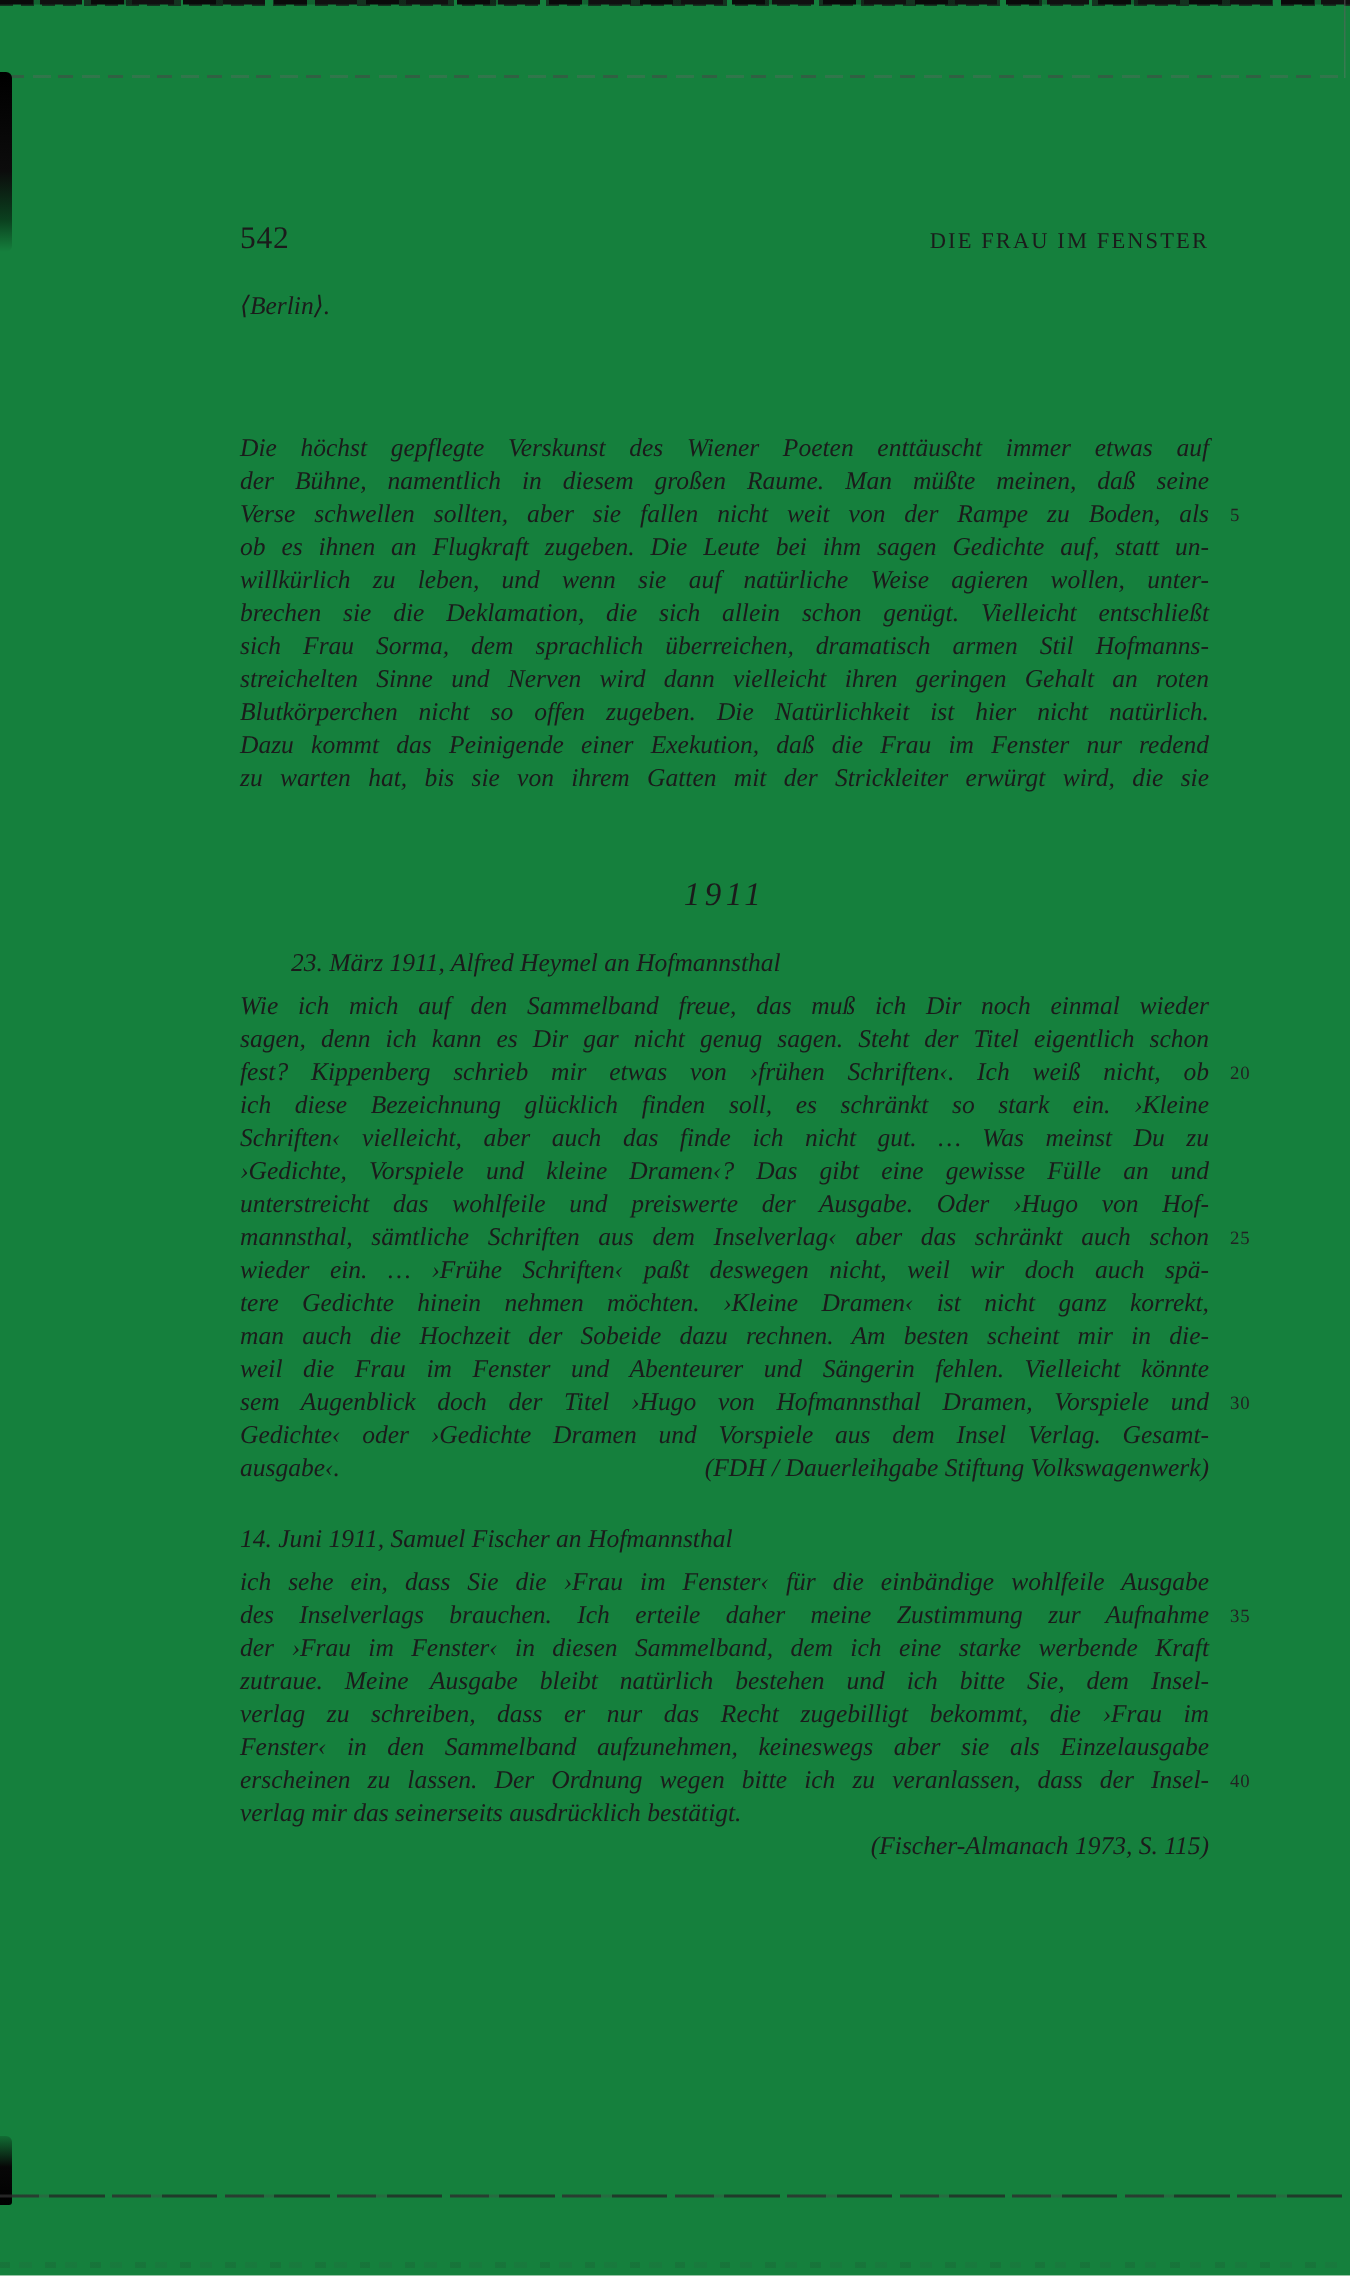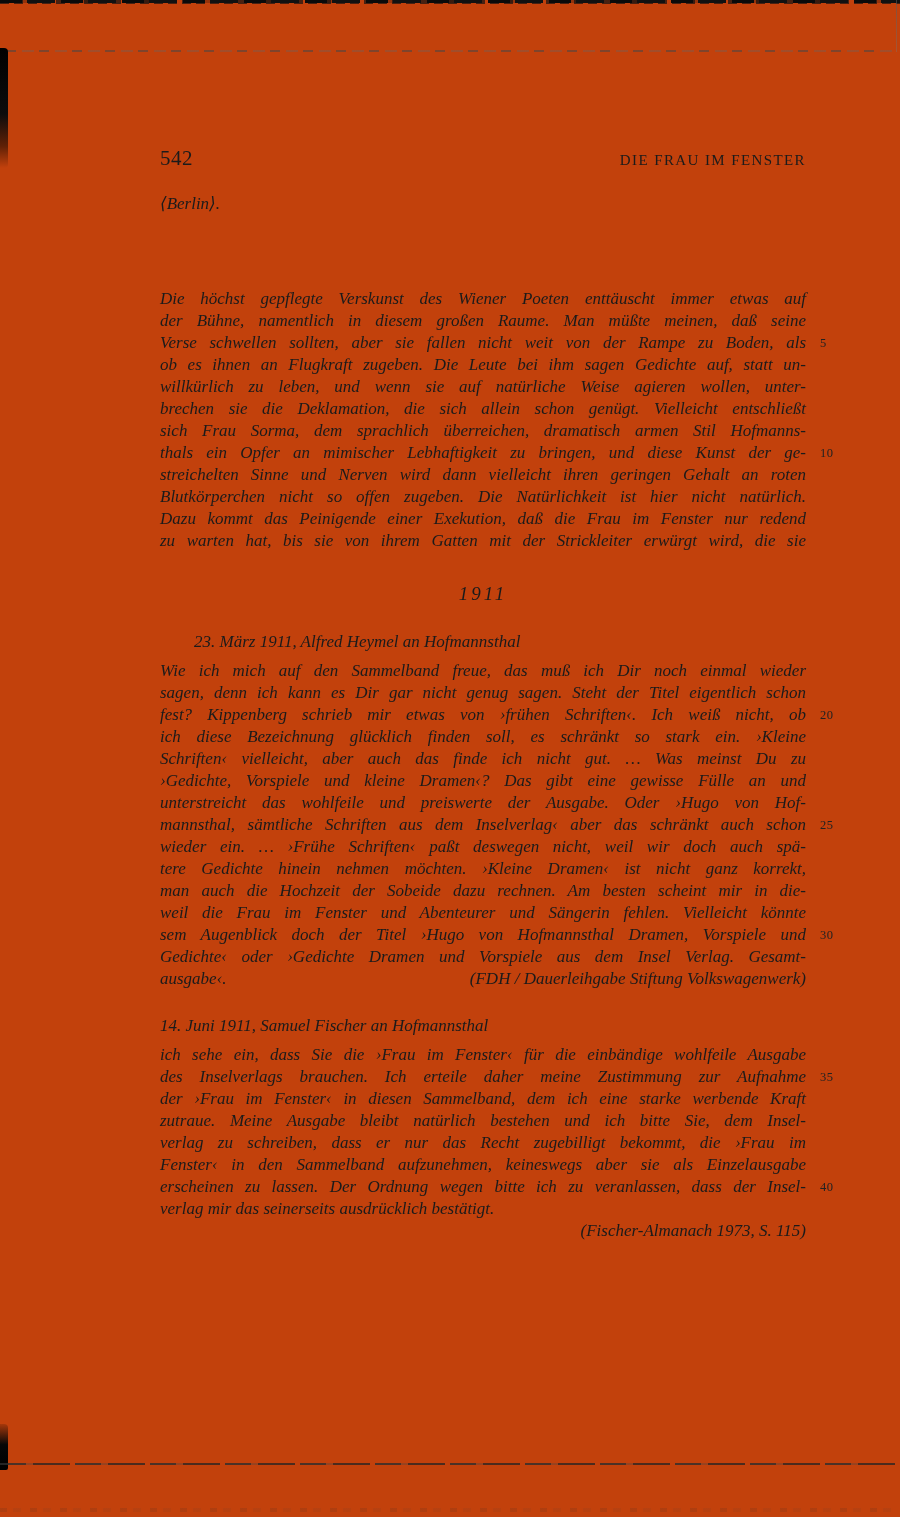--- a/index.html
+++ b/index.html
@@ -1,20 +1,20 @@
 <!DOCTYPE html>
 <html><head>
 <meta charset="utf-8">
 <style>
   * { margin:0; padding:0; box-sizing:border-box; }
   html,body { background:#fbfbf8; }
   .page {
     position:relative;
     width:900px; height:1517px;
-    background:#c2410c;
+    background:#15803d;
     overflow:hidden;
     font-family:"Liberation Serif","DejaVu Serif",serif;
     color:#1b1b1b;
   }
 
   
   .art { position:absolute; pointer-events:none; }
   .edge-top {
     top:0; left:0; width:100%; height:4px;
     background:
@@ -59,21 +59,21 @@
   .page-num { font-size:21px; letter-spacing:.5px; }
   .running-head { font-size:15px; letter-spacing:1.4px; }
 
   .text-col {
     position:absolute; left:160px; top:0; width:646px;
     font-style:italic; font-size:17px;
   }
   .block { position:absolute; width:100%; }
   .block-heading1 { top:190px; }
   .block-body1   { top:248px;margin-top:40px; }
-  .block-section { top:583px; text-align:center; letter-spacing:3px; font-size:19px; }
+  .block-section { top:583px; text-align:center; letter-spacing:3px; font-size:22px; }
   .block-heading2{ top:631px;margin-left:34px; }
   .block-body2   { top:660px; }
   .block-heading3{ top:1015px; }
   .block-body3   { top:1044px; }
 
   .block-heading1 .line { height:27px; line-height:27px; }
   .block-heading2, .block-heading3 { line-height:26px; }
 
   .line { position:relative; height:22px; line-height:22px; white-space:nowrap; }
   .line .line-text { display:block; }
@@ -130,24 +130,20 @@
         <div class="line justify">
           <span class="line-text">willkürlich zu leben, und wenn sie auf natürliche Weise agieren wollen, unter-</span>
         </div>
         <div class="line justify">
           <span class="line-text">brechen sie die Deklamation, die sich allein schon genügt. Vielleicht entschließt</span>
         </div>
         <div class="line justify">
           <span class="line-text">sich Frau Sorma, dem sprachlich überreichen, dramatisch armen Stil Hofmanns-</span>
         </div>
         <div class="line justify">
-          <span class="line-text">thals ein Opfer an mimischer Lebhaftigkeit zu bringen, und diese Kunst der ge-</span>
-          <span class="linenum">10</span>
-        </div>
-        <div class="line justify">
           <span class="line-text">streichelten Sinne und Nerven wird dann vielleicht ihren geringen Gehalt an roten</span>
         </div>
         <div class="line justify">
           <span class="line-text">Blutkörperchen nicht so offen zugeben. Die Natürlichkeit ist hier nicht natürlich.</span>
         </div>
         <div class="line justify">
           <span class="line-text">Dazu kommt das Peinigende einer Exekution, daß die Frau im Fenster nur redend</span>
         </div>
         <div class="line justify">
           <span class="line-text">zu warten hat, bis sie von ihrem Gatten mit der Strickleiter erwürgt wird, die sie</span>

